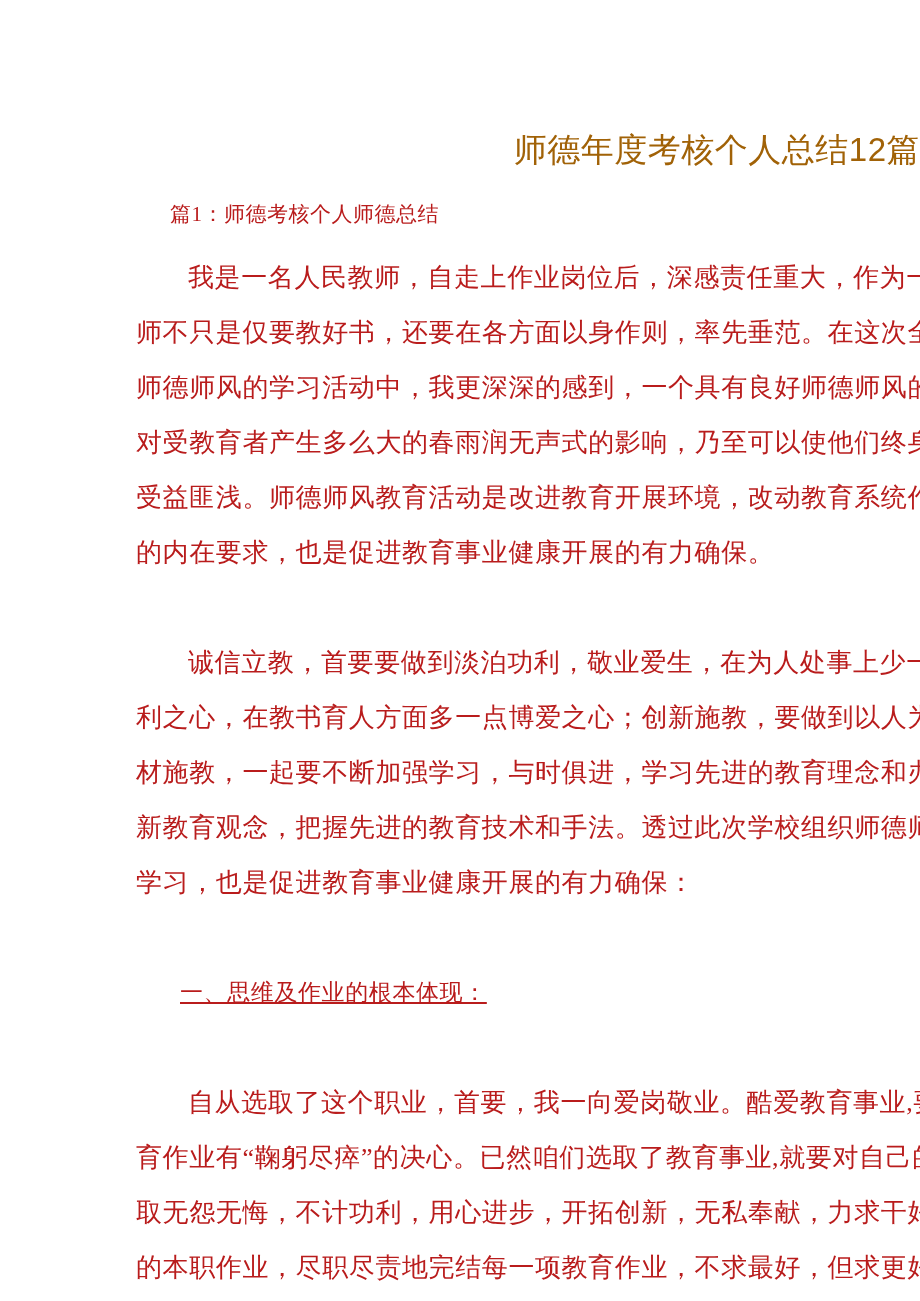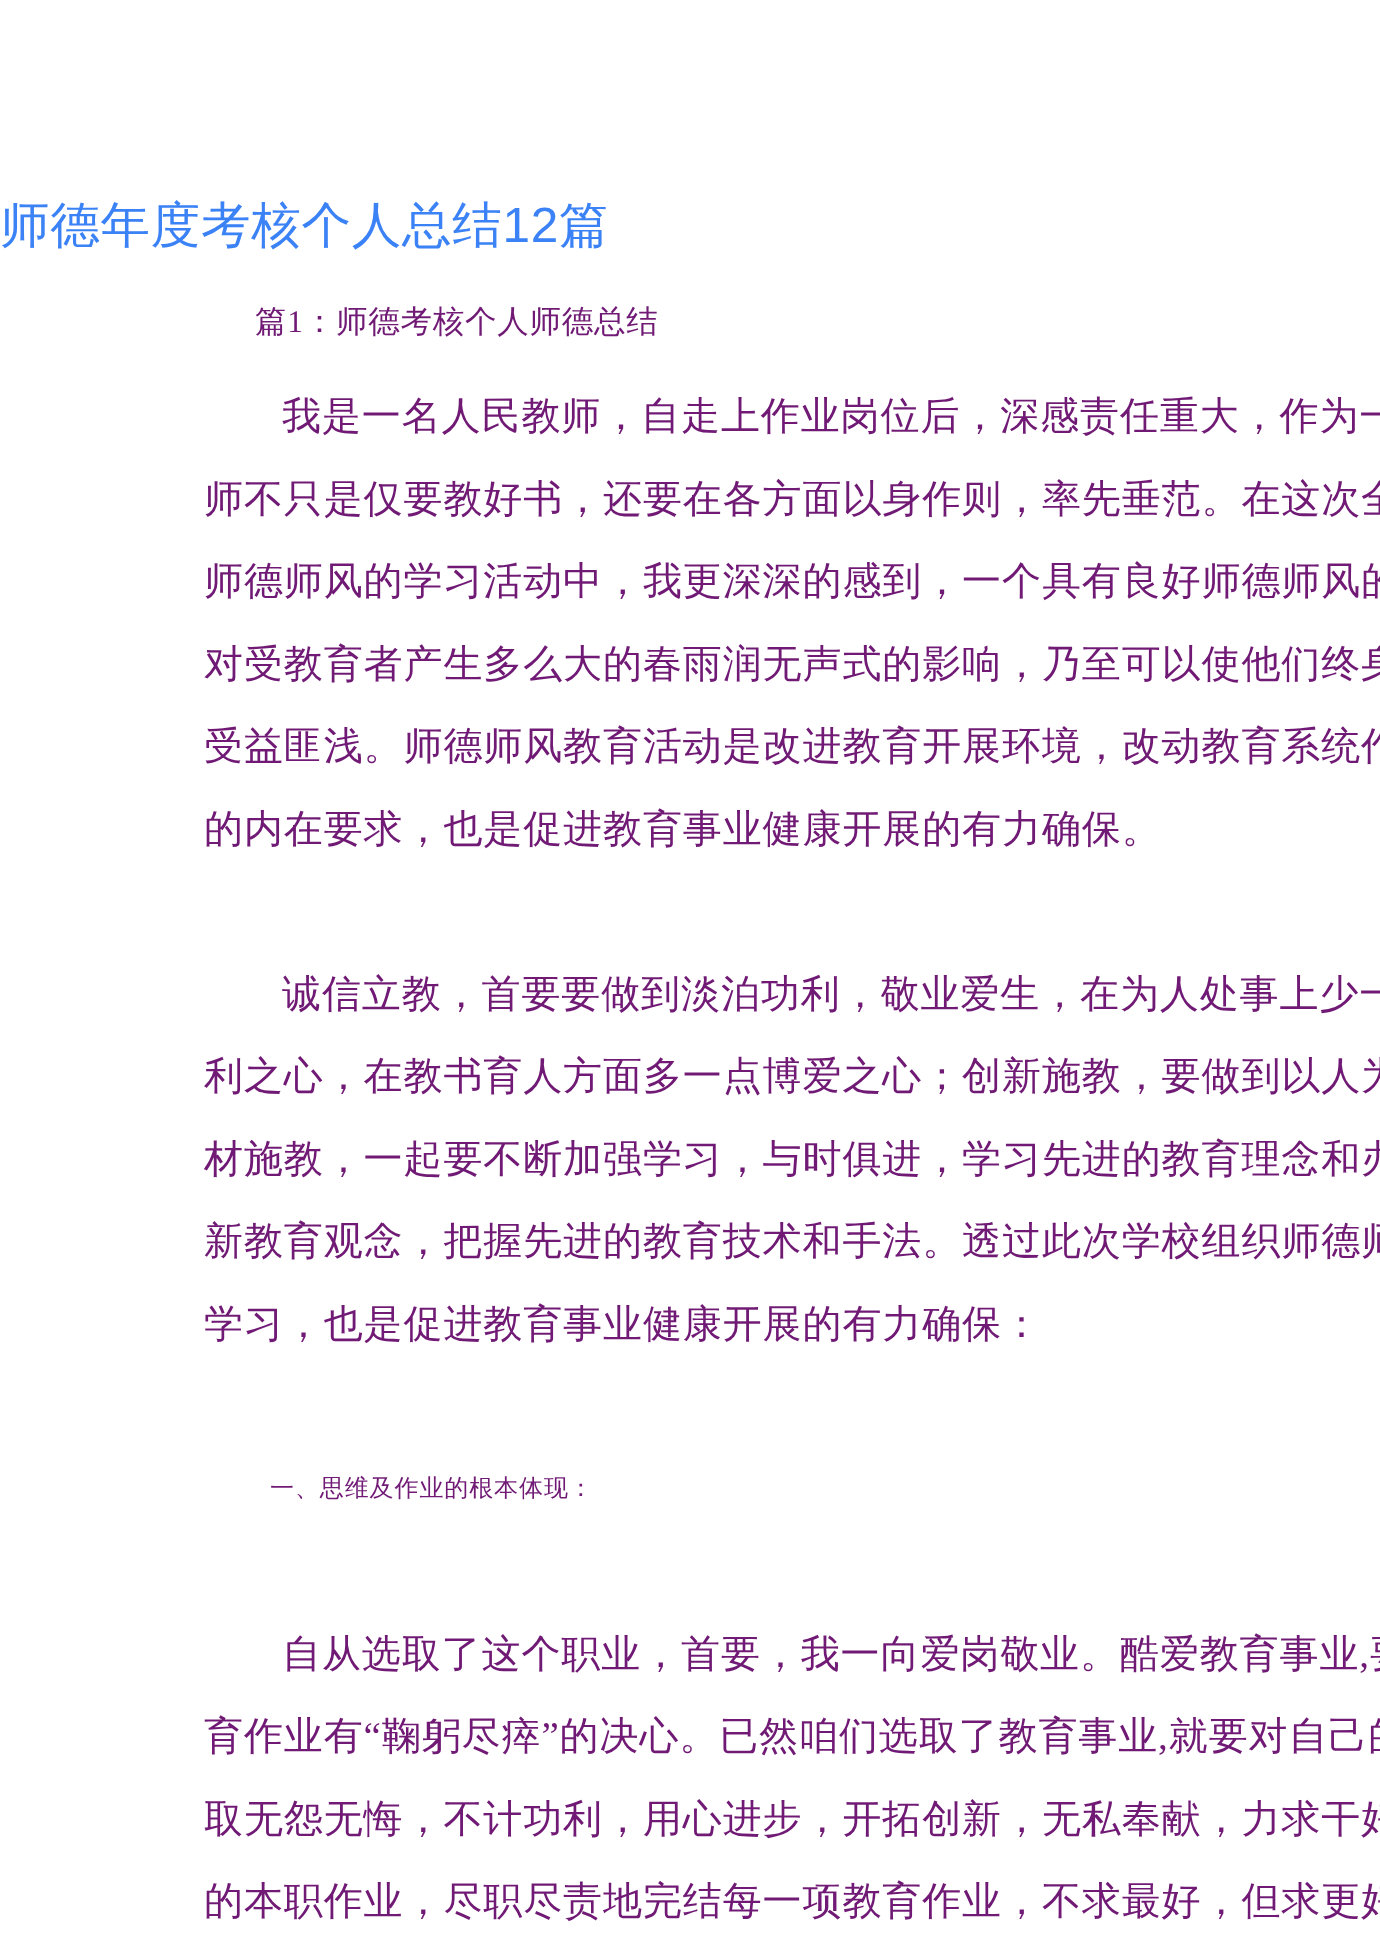--- a/index.html
+++ b/index.html
@@ -25,46 +25,46 @@
     height: 1301px;
     background: #ffffff;
   }
 
   
   .doc-title {
     position: absolute;
     left: 0;
     top: 128px;
     width: 920px;
-    text-align: left;
+    text-align: right;
     font-family: "Liberation Sans", "DejaVu Sans", sans-serif;
     font-weight: 400;
     font-size: 33px;
     line-height: 44px;
     letter-spacing: 0.5px;
-    color: #3b82f6;
+    color: #a16207;
     white-space: nowrap;
   }
 
   
   .body-block {
     position: absolute;
     left: 136px;
     top: 192px;
     width: 660px;
   }
 
   
   .line {
     height: 55px;
     line-height: 55px;
     font-size: 26px;
     letter-spacing: 0.6px;
     white-space: nowrap;
-    color: #701a75;
+    color: #b91c1c;
   }
 
   .line.indent {
     text-indent: 52px;
   }
 
   
   .line.subtitle {
     font-size: 21px;
     height: 44px;
@@ -73,23 +73,24 @@
     letter-spacing: 0.5px;
   }
 
   
   .gap-sm { height: 14px; }
   
   .gap-line { height: 55px; }
 
   
   .line.section-heading {
-    font-size: 16px;
+    font-size: 23px;
     text-indent: 44px;
     letter-spacing: 0.6px;
+    text-decoration: underline;
   }
 </style>
 </head>
 <body>
 
 <div class="page">
 
   <div class="doc-title">师德年度考核个人总结12篇</div>
 
   <div class="body-block">

